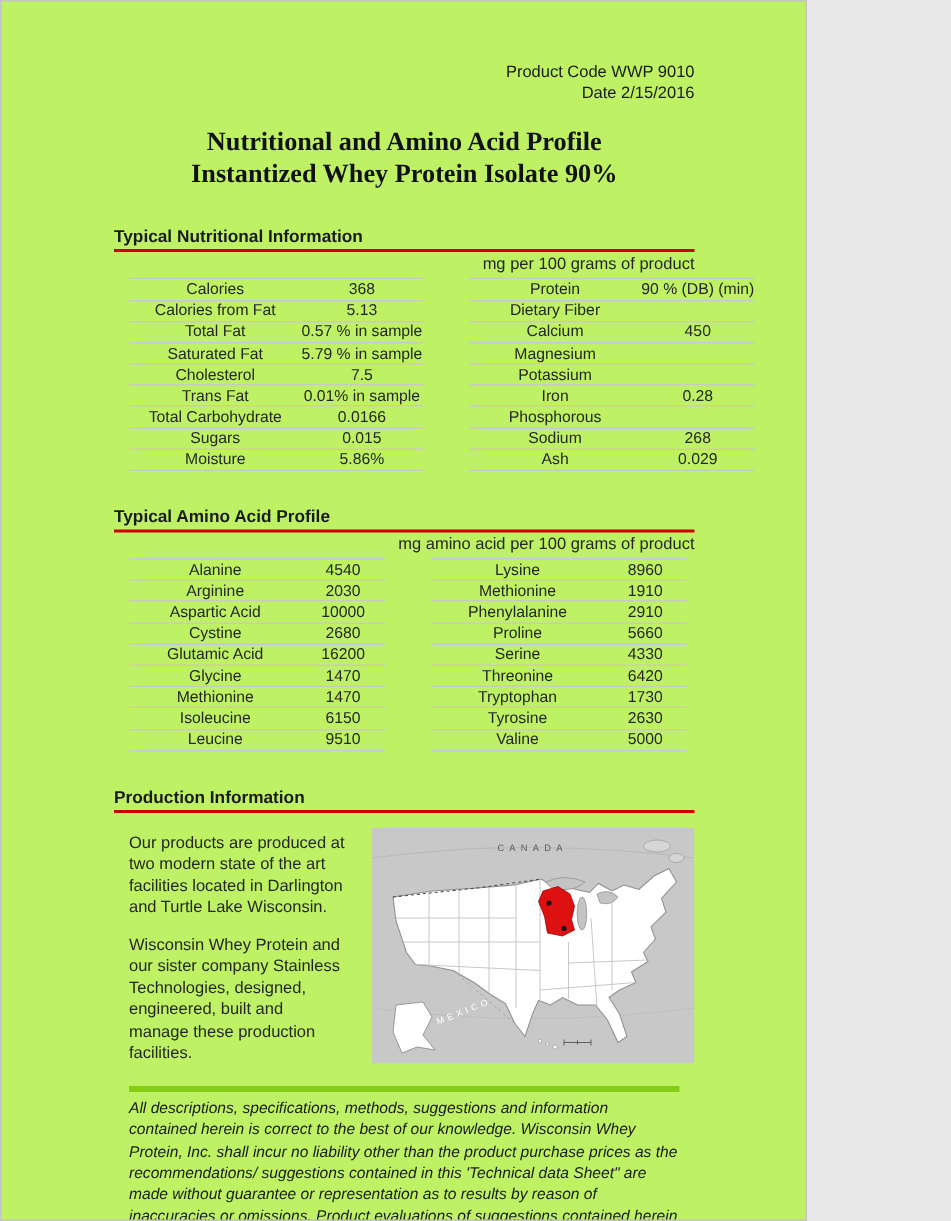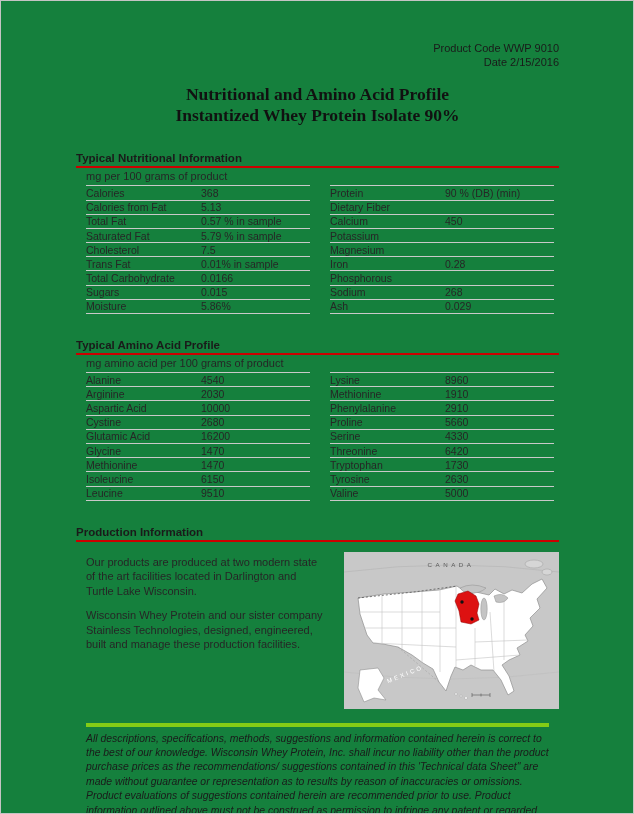--- a/index.html
+++ b/index.html
@@ -1,31 +1,31 @@
 <!DOCTYPE html>
 <html><head>
 <meta charset="utf-8">
 <style>
   * { margin:0; padding:0; box-sizing:border-box; }
   html,body { background:#e8e8e8; }
   .page {
-    width:634px; height:814px; background:#15803d;
+    width:538px; height:814px; background:#bef264;
     border:1px solid #c4c4c4; overflow:hidden;
     font-family:"Liberation Sans", sans-serif; color:#262626;
     position:relative;
   }
   .content { padding:40px 74px 0 75px; }
   .doc-header { text-align:right; font-size:11px; line-height:1.3; color:#1a1a1a; }
   .doc-title { text-align:center; margin-top:14px; font-family:"Liberation Serif", serif;
     font-weight:bold; font-size:17.5px; line-height:1.25; color:#111; }
   .section { margin-top:25px; }
   .section-heading { font-size:11.5px; font-weight:bold; color:#1a1a1a; padding-bottom:2px; }
   .red-rule { border:none; border-top:2px solid #cc0000; height:0; }
-  .subheading { font-size:11px; padding:2px 0 3px 10px; color:#262626; }
-  .tables-row { display:flex; gap:20px; padding-left:10px; padding-right:5px; }
+  .subheading { font-size:11px; padding:2px 0 3px 10px; color:#262626;text-align:right; }
+  .tables-row { display:flex; gap:31px; padding-left:10px; padding-right:5px;text-align:center; }
   .datatable { width:225px; border-top:1px solid #c9c9c9; }
   .trow { display:flex; height:14.2px; align-items:center; border-bottom:1px solid #c9c9c9;
     font-size:10.5px; color:#262626; }
   .tlabel { width:115px; overflow:hidden; white-space:nowrap; }
   .tvalue { flex:1; overflow:hidden; white-space:nowrap; }
   .production-row { display:flex; gap:18px; padding:10px 0 0 10px; }
   .production-text { width:240px; font-size:11px; line-height:1.32; padding-top:3px; }
   .production-text p + p { margin-top:10px; }
   .map-wrap { width:215px; height:157px; }
   .disclaimer-block { margin:14px 10px 0 10px; border-top:4px solid #84cc16; padding-top:5px; }
@@ -98,25 +98,25 @@
             </div>
             <div class="trow">
               <div class="tlabel">Dietary Fiber</div>
               <div class="tvalue"></div>
             </div>
             <div class="trow">
               <div class="tlabel">Calcium</div>
               <div class="tvalue">450</div>
             </div>
             <div class="trow">
+              <div class="tlabel">Magnesium</div>
+              <div class="tvalue"></div>
+            </div>
+            <div class="trow">
               <div class="tlabel">Potassium</div>
-              <div class="tvalue"></div>
-            </div>
-            <div class="trow">
-              <div class="tlabel">Magnesium</div>
               <div class="tvalue"></div>
             </div>
             <div class="trow">
               <div class="tlabel">Iron</div>
               <div class="tvalue">0.28</div>
             </div>
             <div class="trow">
               <div class="tlabel">Phosphorous</div>
               <div class="tvalue"></div>
             </div>

